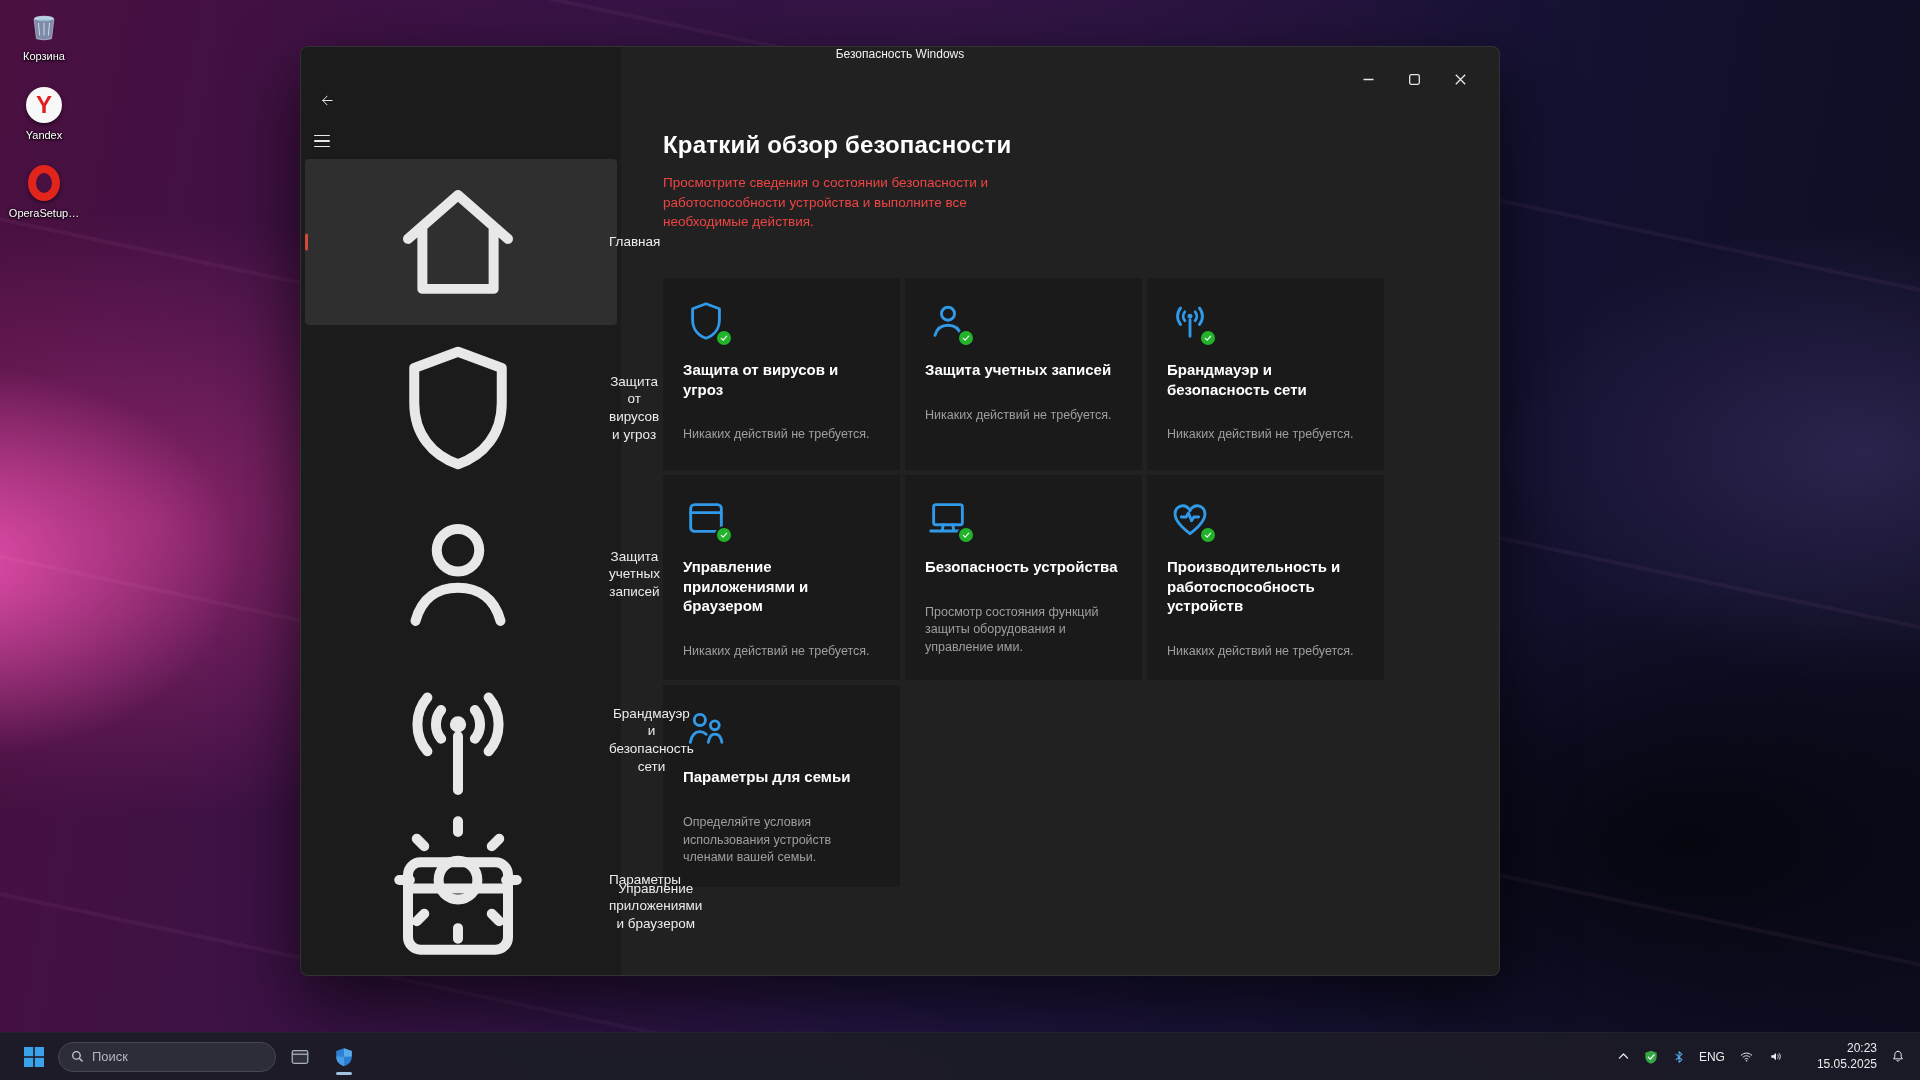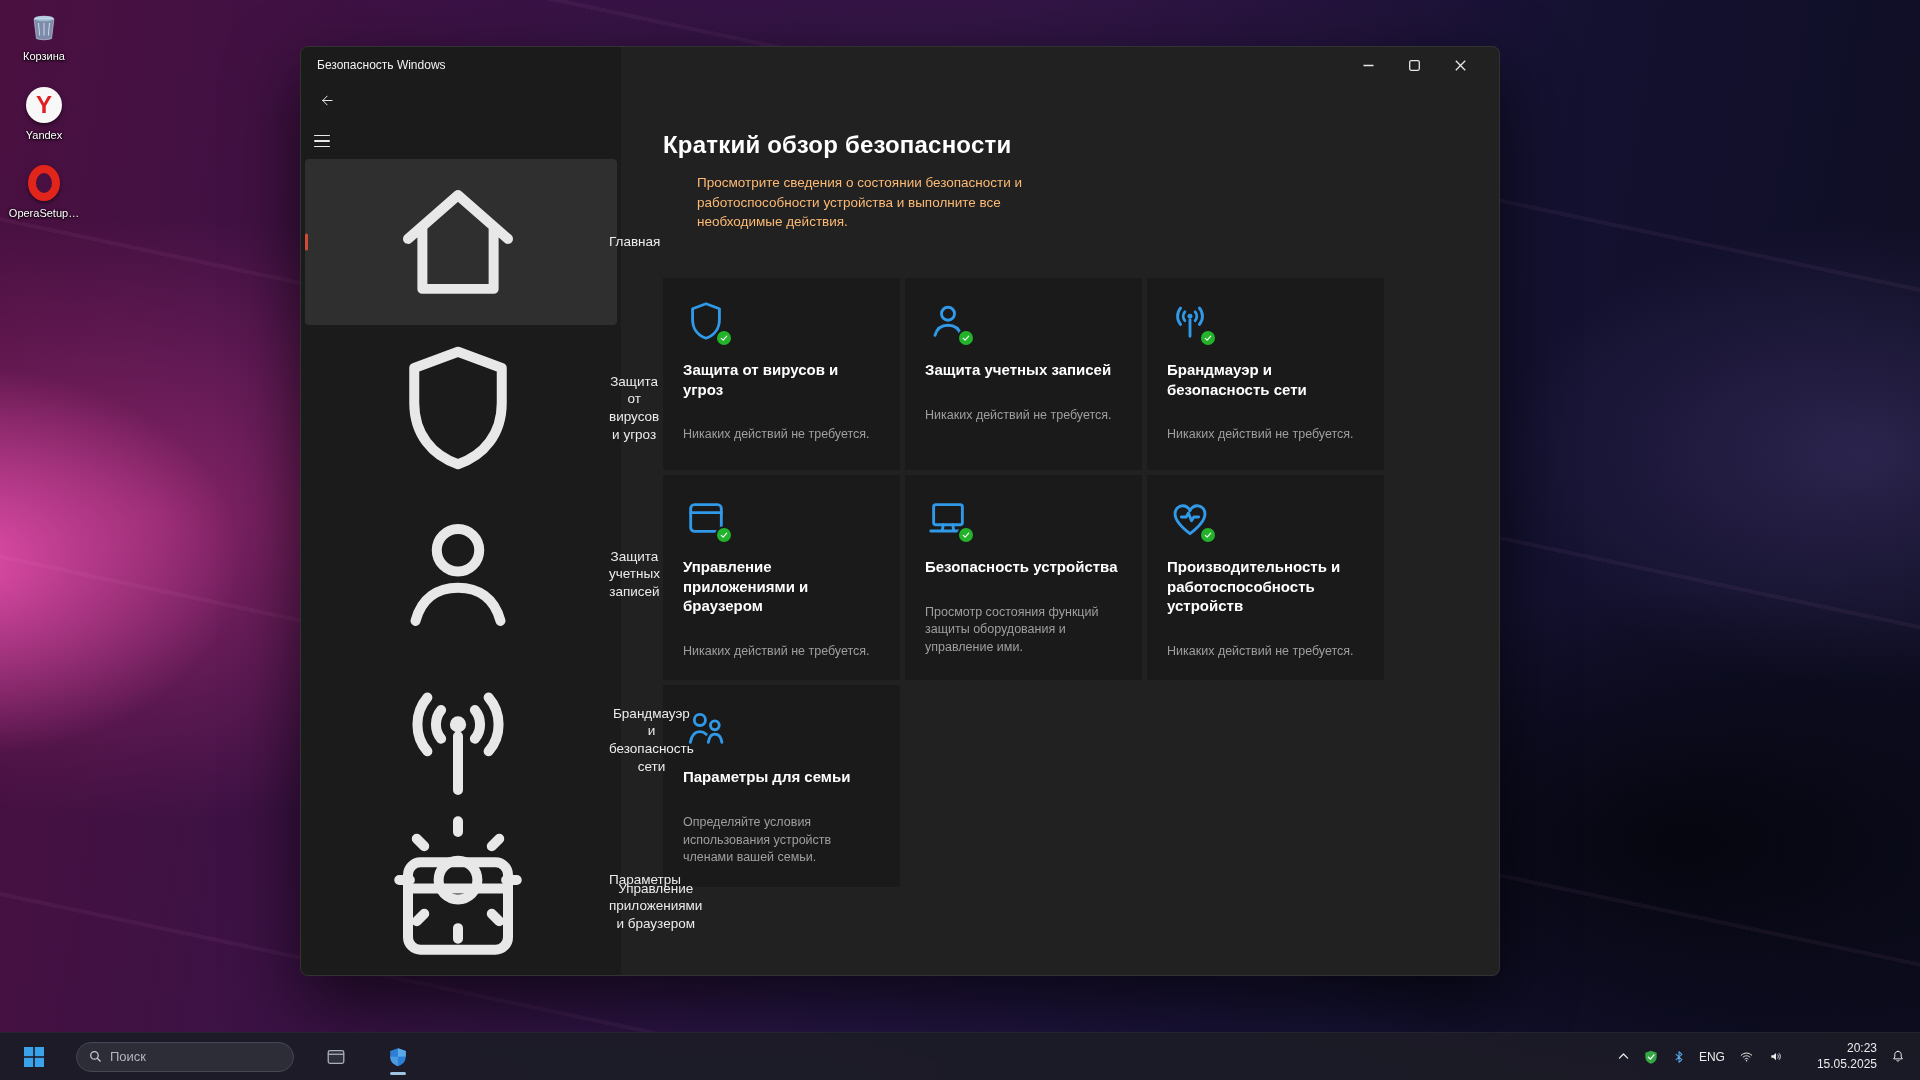--- a/index.html
+++ b/index.html
@@ -33,21 +33,21 @@
   .desktop-icon{width:76px;display:flex;flex-direction:column;align-items:center;gap:4px;cursor:default;}
   .desktop-icon .dicon{width:40px;height:40px;display:flex;align-items:center;justify-content:center;}
   .desktop-icon .dlabel{font-size:11px;color:#fff;text-align:center;text-shadow:0 1px 2px #000,0 0 3px #000;line-height:1.15;max-width:74px;}
   .yandex-bg{width:36px;height:36px;border-radius:50%;background:#f8f8f8;display:flex;align-items:center;justify-content:center;
     font-weight:bold;font-size:24px;color:#e02020;box-shadow:0 2px 4px rgba(0,0,0,.5);}
   .opera-ring{width:32px;height:36px;border-radius:50%;border:8px solid #e1251b;box-shadow:0 2px 4px rgba(0,0,0,.5);}
 
   
   .window{position:absolute;left:300px;top:46px;width:1200px;height:930px;border-radius:8px;overflow:hidden;
     background:var(--content);border:1px solid rgba(255,255,255,.08);box-shadow:0 26px 70px rgba(0,0,0,.65);display:flex;z-index:3;}
-  .titlebar{position:absolute;top:0;left:0;right:16px;height:36px;display:flex;align-items:center;padding-left:16px;z-index:6;}
+  .titlebar{position:absolute;top:0;left:0;right:16px;height:36px;display:flex;align-items:center;padding-left:16px;z-index:6;flex-direction:column;}
   .titlebar .wtitle{font-size:12px;color:#f2f2f2;}
   .caption{margin-left:auto;display:flex;height:36px;}
   .cap-btn{width:46px;height:36px;display:flex;align-items:center;justify-content:center;color:#e8e8e8;}
   .cap-btn svg{width:11px;height:11px;stroke:#e8e8e8;stroke-width:1.3;fill:none;}
 
   
   .sidebar{width:320px;flex:none;background:var(--sidebar);position:relative;text-align:center;}
   .back-btn{position:absolute;top:42px;left:12px;width:26px;height:22px;display:flex;align-items:center;justify-content:center;}
   .back-btn svg{width:15px;height:15px;stroke:#e8e8e8;stroke-width:1.6;fill:none;stroke-linecap:round;stroke-linejoin:round;}
   .menu-btn{position:absolute;top:84px;left:13px;width:22px;height:20px;display:flex;flex-direction:column;justify-content:center;gap:4px;}
@@ -60,36 +60,36 @@
     width:3px;height:17px;border-radius:2px;background:var(--accent);}
   .nicon{width:17px;height:17px;flex:none;color:#e8e8e8;}
   .sidebar-bottom{position:absolute;bottom:12px;left:4px;right:4px;}
 
   
   svg.icon{fill:none;stroke:currentColor;stroke-width:1.6;stroke-linecap:round;stroke-linejoin:round;display:block;width:100%;height:100%;}
 
   
   .content{flex:1;padding:84px 40px 0 42px;}
   .page-title{font-size:24px;font-weight:600;color:#ffffff;letter-spacing:.2px;}
-  .page-subtitle{margin-top:14px;font-size:13.5px;color:#fdba74;line-height:1.46;max-width:392px;margin-left:34px;}
+  .page-subtitle{margin-top:14px;font-size:13.5px;color:#ef4444;line-height:1.46;max-width:392px;}
   .cards{margin-top:46px;display:grid;grid-template-columns:repeat(3,237px);gap:5px;grid-auto-rows:minmax(192px,auto);}
   .card{background:var(--card);padding:20px;cursor:default;}
   .card-icon{position:relative;width:46px;height:46px;color:var(--blue);}
   .card-icon svg.icon{stroke-width:1.5;}
   .badge{display:none;position:absolute;right:-4px;bottom:-3px;width:18px;height:18px;border-radius:50%;
     background:var(--green);border:2px solid var(--card);align-items:center;justify-content:center;}
   .card[data-status="ok"] .badge{display:flex;}
   .badge svg{width:10px;height:10px;}
   .card-title{margin-top:16px;font-size:15px;font-weight:600;color:#fff;line-height:1.3;}
   .card-desc{margin-top:27px;font-size:12.5px;color:#9f9f9f;line-height:1.42;}
 
   
   .taskbar{position:absolute;left:0;right:0;bottom:0;height:48px;background:rgba(28,28,38,.94);display:flex;align-items:center;z-index:10;
     border-top:1px solid rgba(255,255,255,.04);}
-  .tb-left{display:flex;align-items:center;gap:22px;padding-left:14px;}
+  .tb-left{display:flex;align-items:center;gap:4px;padding-left:14px;}
   .tb-btn{width:40px;height:40px;display:flex;align-items:center;justify-content:center;border-radius:4px;position:relative;}
   .tb-btn.active::after{content:"";position:absolute;bottom:2px;left:50%;transform:translateX(-50%);width:16px;height:3px;border-radius:2px;background:#9fc3e0;}
   .search-box{width:218px;height:30px;border-radius:15px;background:#2d2d38;border:1px solid #46465а;border:1px solid #464654;
     display:flex;align-items:center;gap:8px;padding:0 12px;}
   .search-box svg{width:13px;height:13px;stroke:#c9c9d2;stroke-width:1.6;fill:none;flex:none;}
   .search-box input{background:transparent;border:none;outline:none;color:#e4e4ea;font-size:13px;width:100%;font-family:"Liberation Sans",sans-serif;}
   .search-box input::placeholder{color:#b4b4c0;}
   .tb-right{margin-left:auto;display:flex;align-items:center;gap:13px;padding-right:14px;}
   .tray-ic{display:flex;align-items:center;justify-content:center;}
   .tray-ic svg{display:block;}

